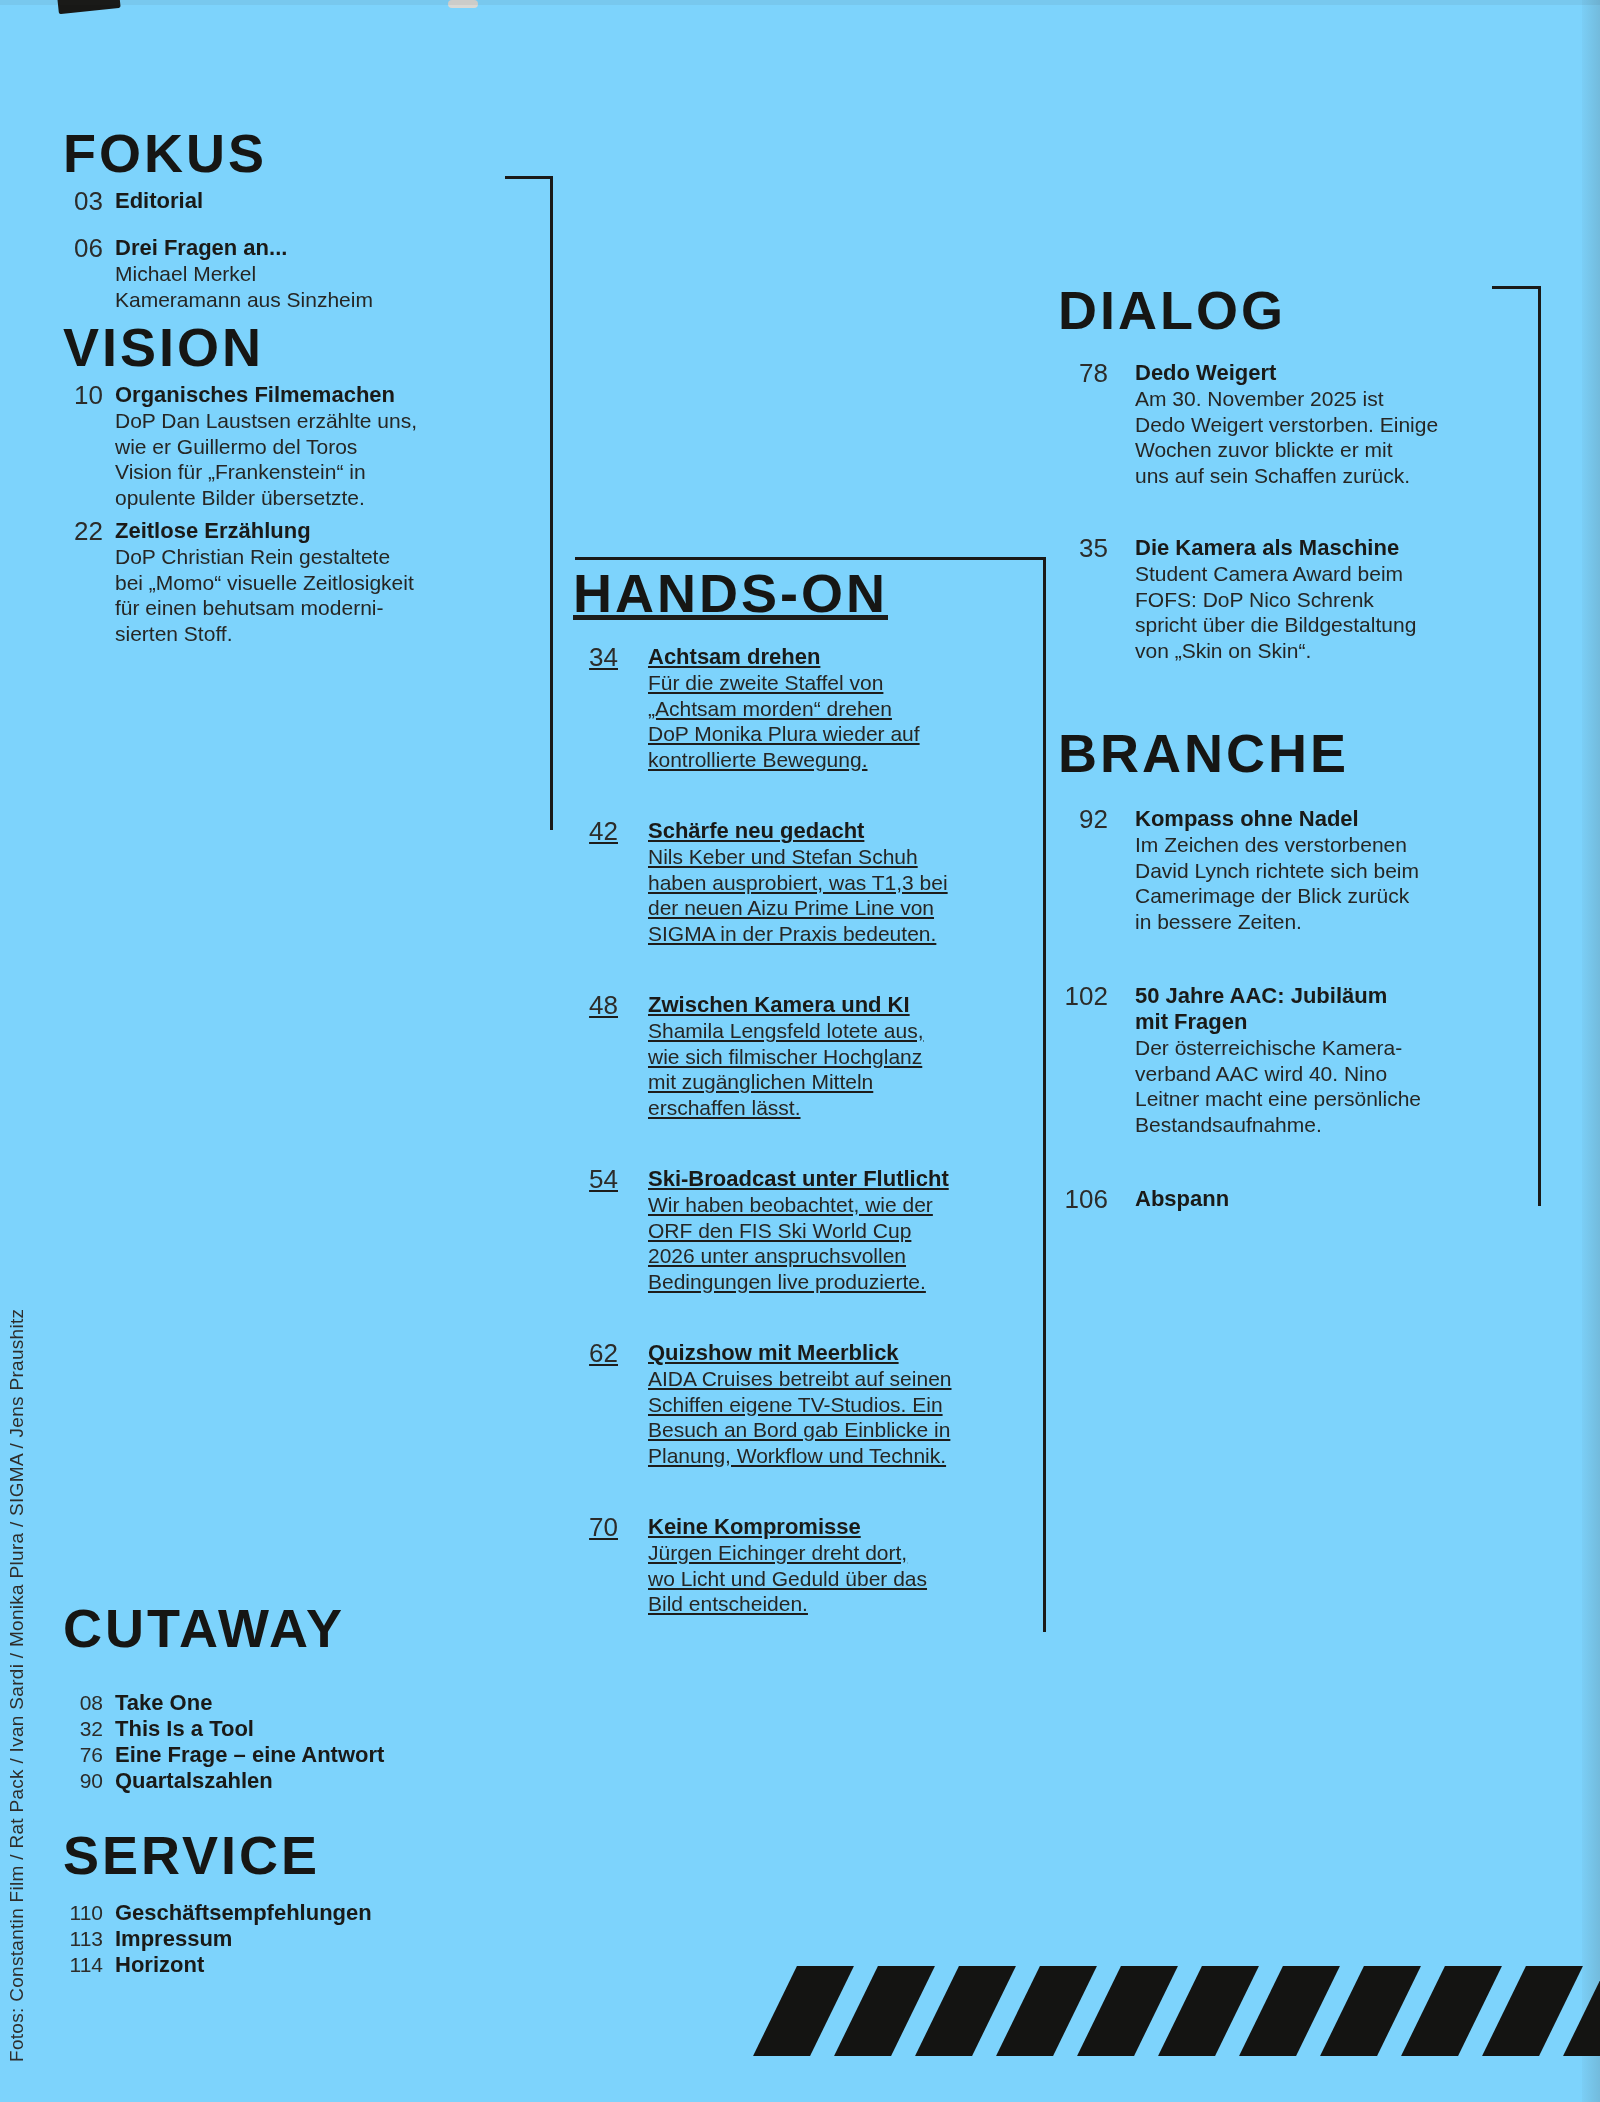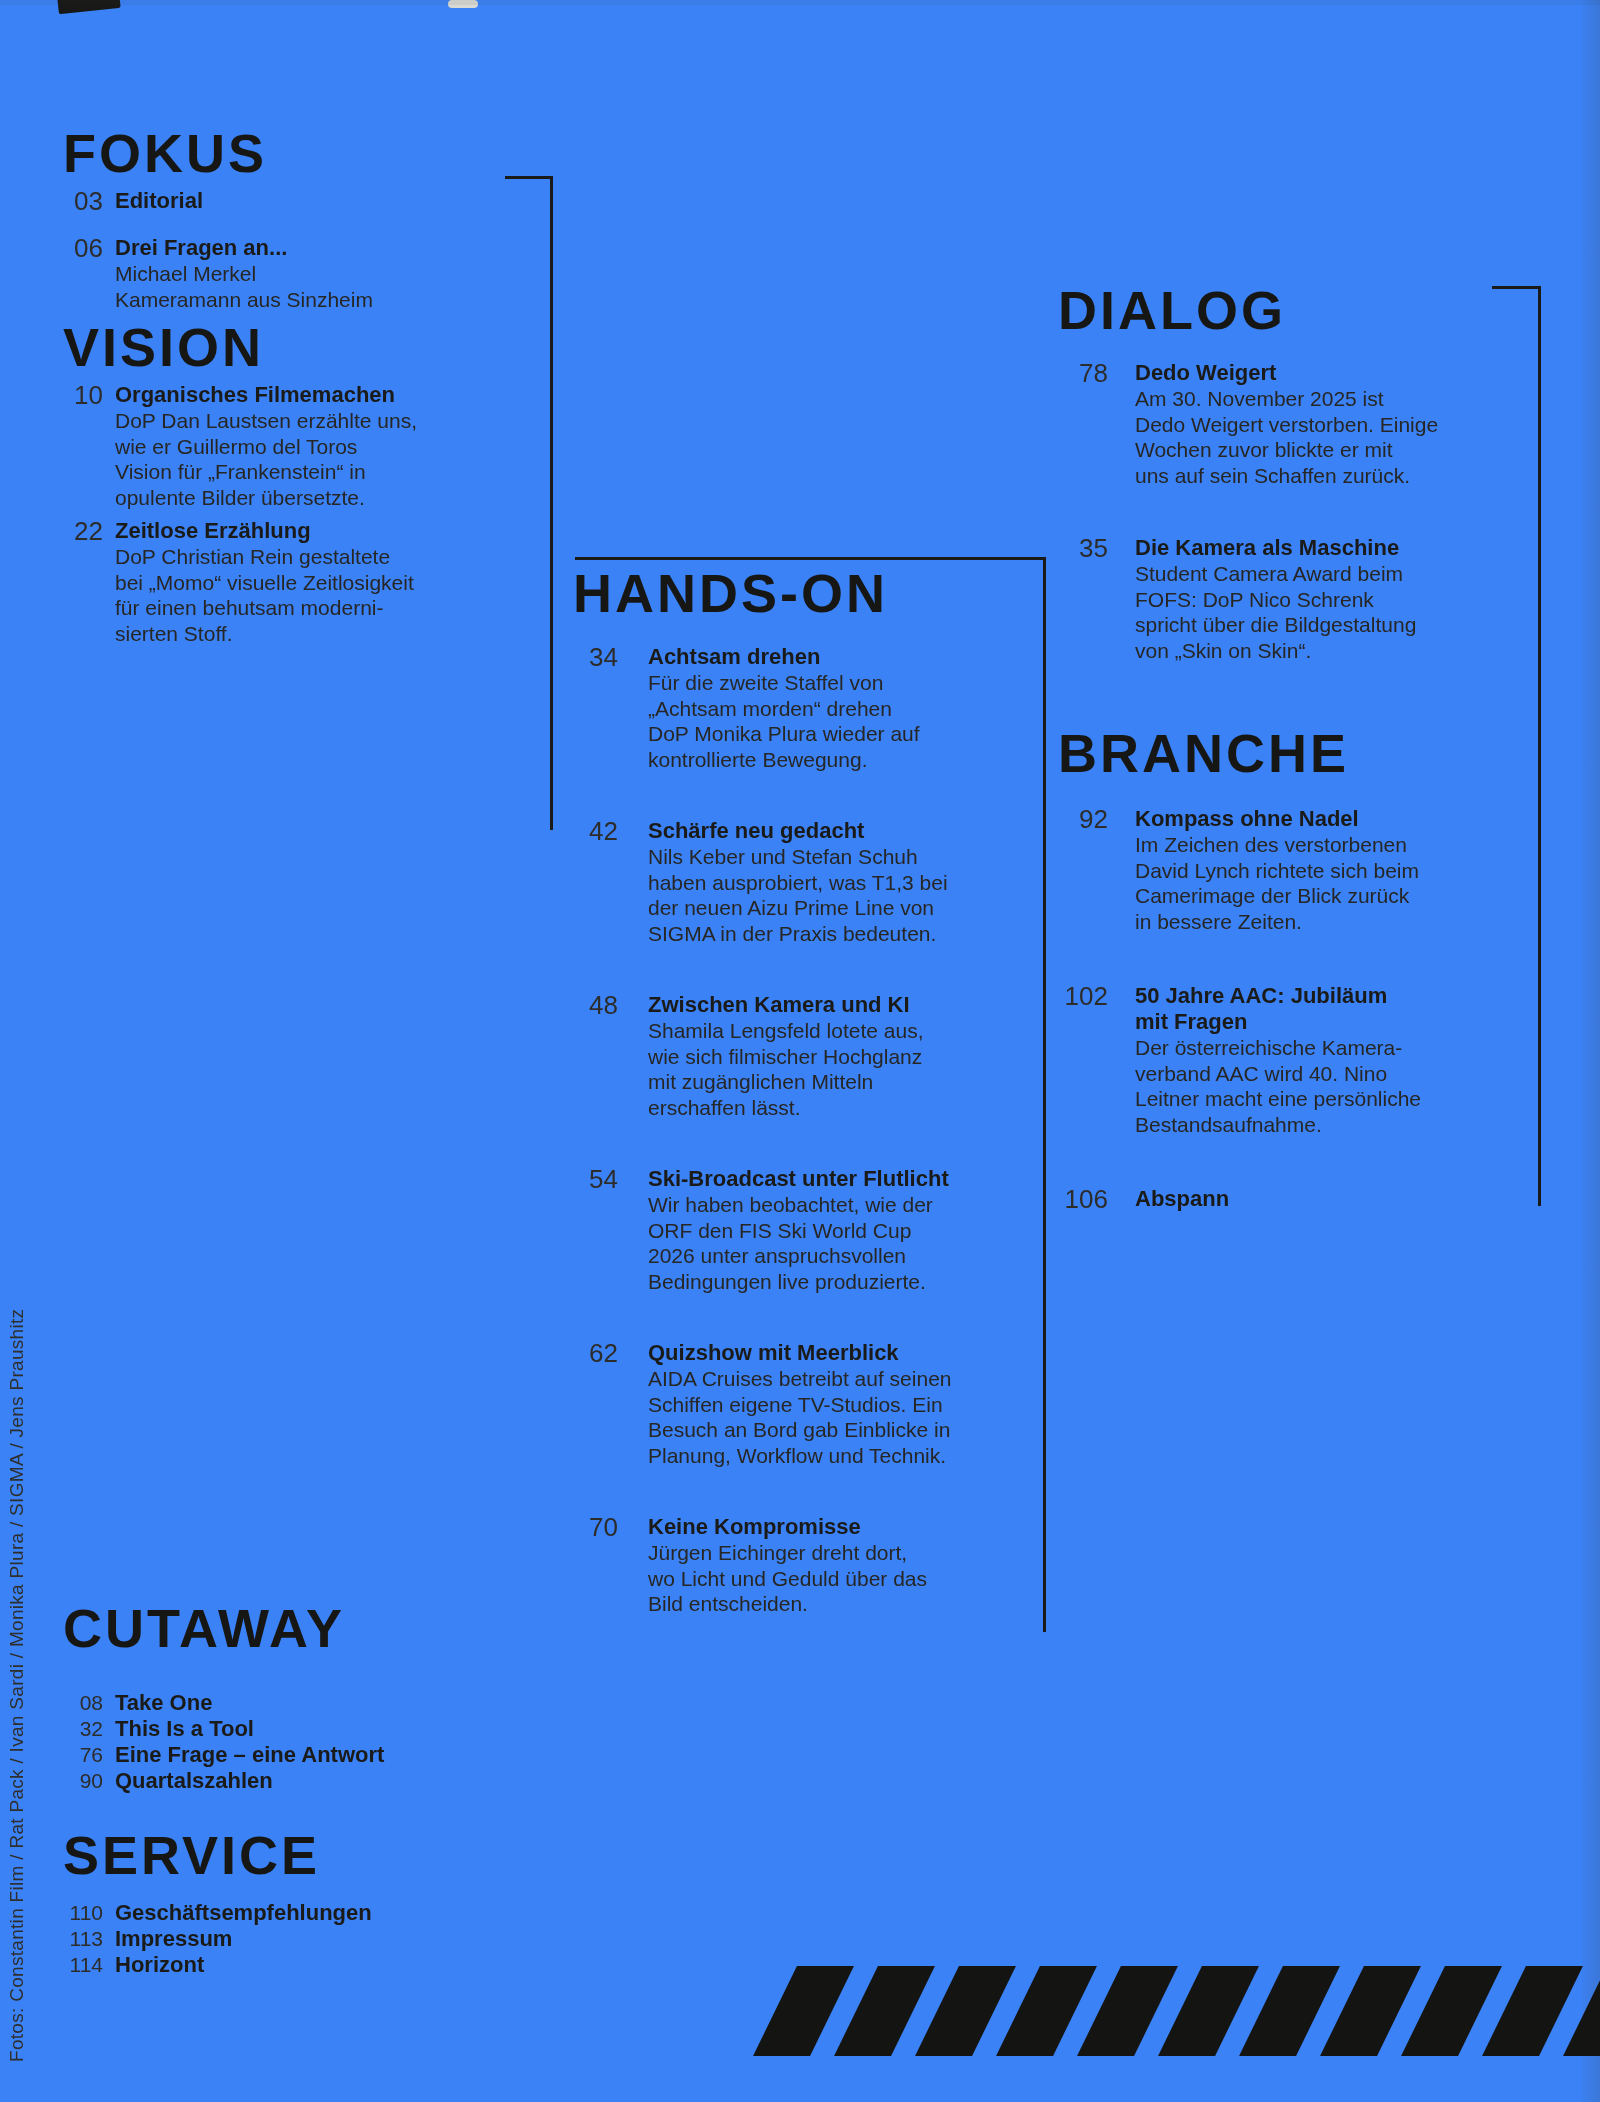--- a/index.html
+++ b/index.html
@@ -1,20 +1,20 @@
 <!DOCTYPE html>
 <html><head>
 <meta charset="utf-8">
 <style>
   html,body { margin:0; padding:0; background:#e9e9e6; }
   .page {
     position:relative;
     width:1600px; height:2102px;
     margin:0 auto;
-    background:#3b82f6;
+    background:#7dd3fc;
     font-family:"Liberation Sans", sans-serif;
     color:#1d1d1b;
     overflow:hidden;
   }
 
   
   .section-header {
     margin:0;
     font-size:54px;
     font-weight:700;
@@ -22,21 +22,21 @@
     line-height:54px;
     color:#161614;
   }
 
   
   .toc-section { position:absolute; }
   #sec-fokus   { left:63px;   top:126px;  width:480px; }
   #sec-vision  { left:63px;   top:320px;  width:500px; }
   #sec-cutaway { left:63px;   top:1601px; width:480px; }
   #sec-service { left:63px;   top:1828px; width:480px; }
-  #sec-handson { left:573px;  top:566px;  width:470px; }
+  #sec-handson { left:573px;  top:566px;  width:470px;text-decoration:underline; }
   #sec-dialog  { left:1058px; top:283px;  width:500px; }
   #sec-branche { left:1058px; top:726px;  width:500px; }
 
   .entries { margin-top:8px; }
   #sec-handson .entries { margin-top:24px; }
   #sec-dialog  .entries { margin-top:23px; }
   #sec-branche .entries { margin-top:26px; }
   #sec-cutaway .entries { margin-top:35px; }
   #sec-service .entries { margin-top:18px; }
 

